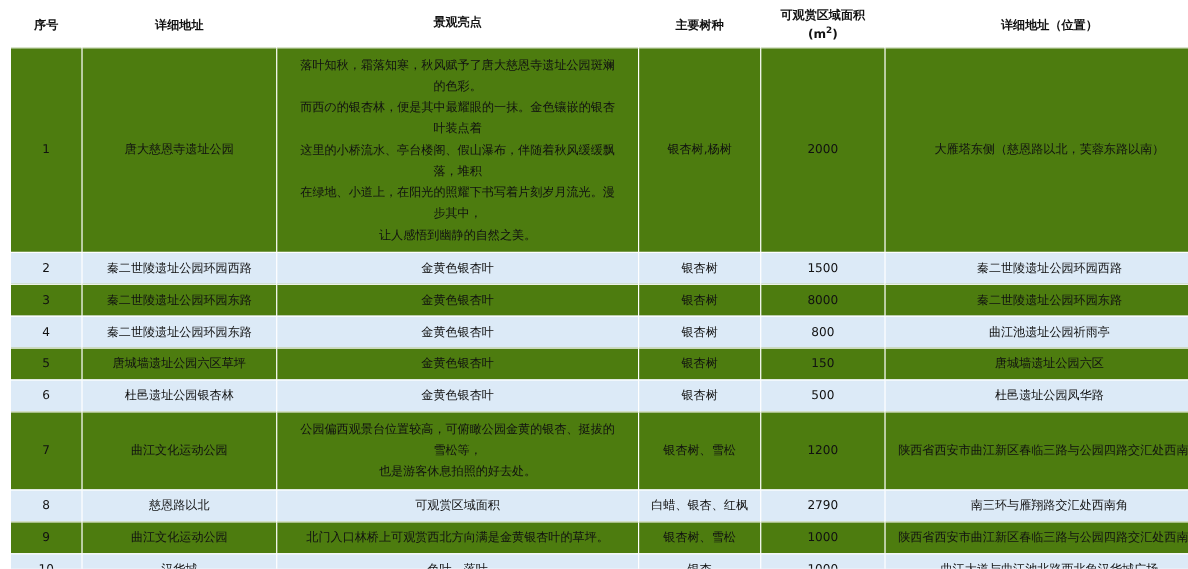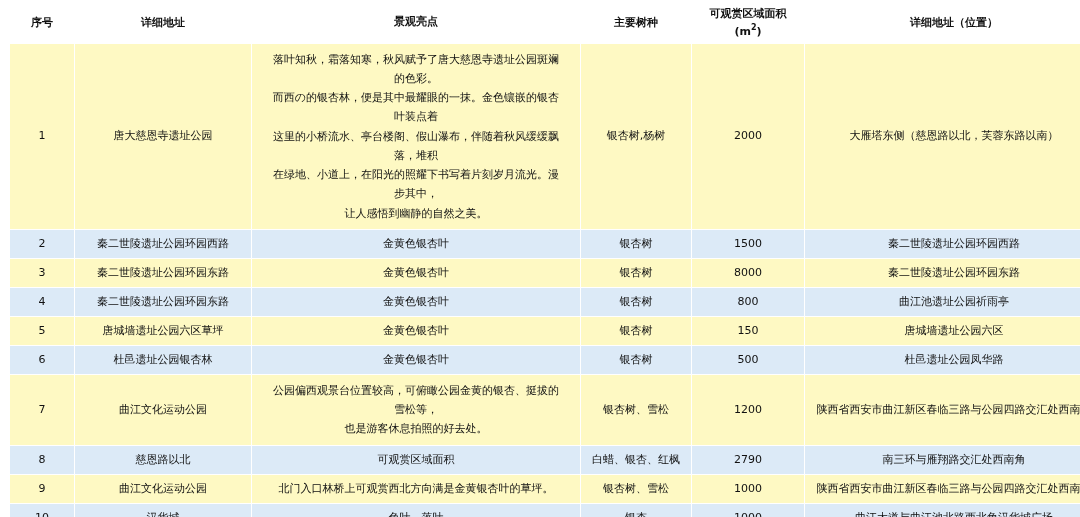--- a/index.html
+++ b/index.html
@@ -38,21 +38,21 @@
     background: #ffffff;
     color: #111111;
     font-weight: bold;
     border: none;
     border-bottom: 2px solid #2f5fa8;
     font-size: 11.5px;
     padding: 6px 4px 8px 4px;
     line-height: 1.35;
   }
   tbody tr.odd td {
-    background: #fef9c3;
+    background: #4d7c0f;
   }
   tbody tr.even td {
     background: #dceaf7;
   }
   tbody td {
     border: none;
     height: 22px;
   }
   td.col-idx { width: 56px; }
   td.col-name { width: 168px; }

